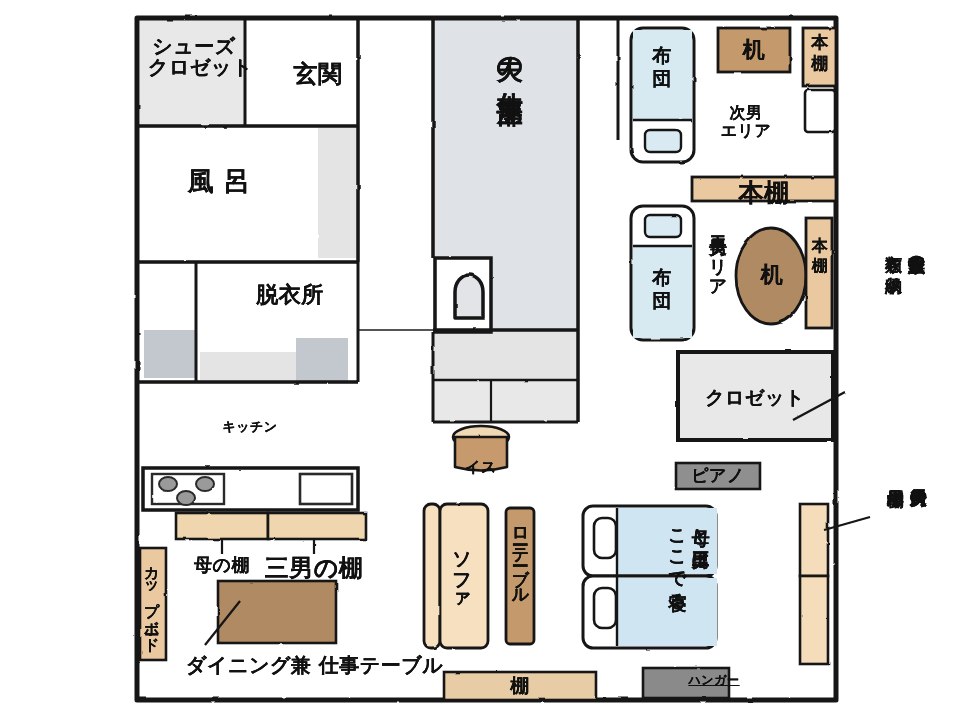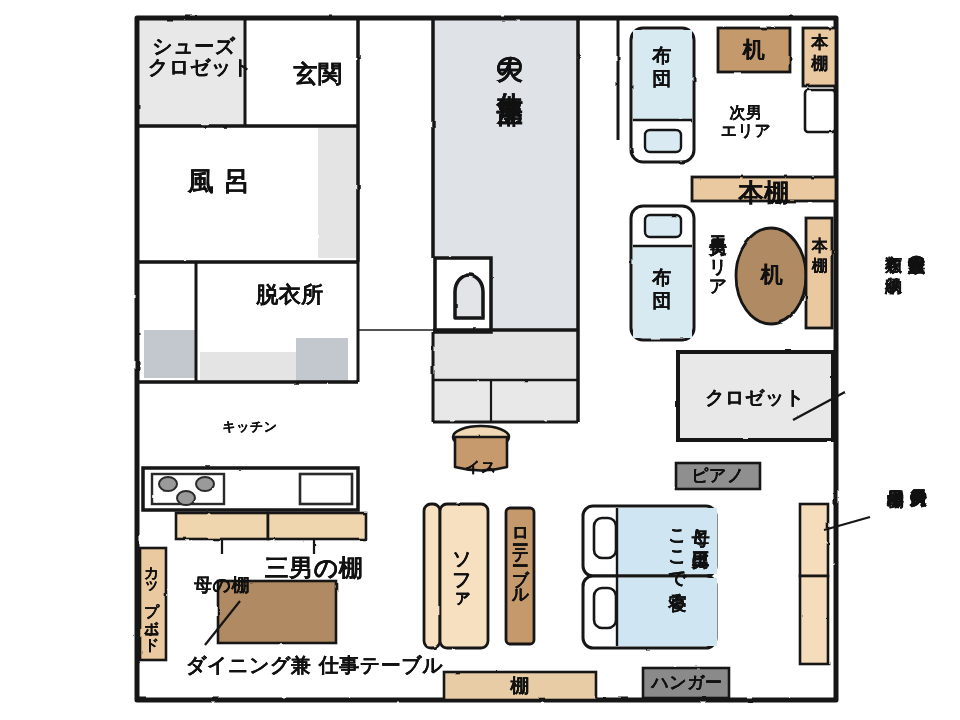--- a/index.html
+++ b/index.html
@@ -189,24 +189,24 @@
 <div class="lbl ctr" style="left:809px;top:236px;width:22px;font-size:16px;line-height:1.25;">本<br>棚</div>
 
 <div class="lbl ctr" style="left:700px;top:388px;width:110px;font-size:19px;">クロゼット</div>
 <div class="lbl v" style="left:882px;top:242px;font-size:17px;line-height:1.35;">家族全員の<br>衣類を収納</div>
 
 <div class="lbl ctr" style="left:460px;top:460px;width:42px;font-size:15px;">イス</div>
 
 <div class="lbl ctr" style="left:691px;top:467px;width:54px;font-size:17px;">ピアノ</div>
 
 <div class="lbl v" style="left:143px;top:556px;font-size:15px;">カップボード</div>
-<div class="lbl ctr" style="left:180px;top:556px;width:84px;font-size:18px;margin-top:20px;">母の棚</div>
+<div class="lbl ctr" style="left:180px;top:556px;width:84px;font-size:18px;">母の棚</div>
 <div class="lbl ctr" style="left:264px;top:556px;width:100px;font-size:24px;">三男の棚</div>
 <div class="lbl" style="left:186px;top:655px;font-size:20px;">ダイニング兼 仕事テーブル</div>
 
 <div class="lbl v" style="left:452px;top:538px;font-size:19px;">ソファ</div>
 <div class="lbl v" style="left:511px;top:516px;font-size:17px;">ローテーブル</div>
 <div class="lbl v" style="left:666px;top:516px;font-size:18px;line-height:1.3;">母と三男は<br>ここで寝る</div>
 
 <div class="lbl ctr" style="left:490px;top:676px;width:60px;font-size:19px;">棚</div>
-<div class="lbl ctr" style="left:650px;top:674px;width:74px;font-size:17px;">ハンガー</div>
+<div class="lbl ctr" style="left:677px;top:674px;width:74px;font-size:12px;text-decoration:underline;">ハンガー</div>
 
 <div class="lbl v" style="left:884px;top:476px;font-size:17px;line-height:1.35;">長男次男の<br>学用品棚</div>
 
 </body></html>

